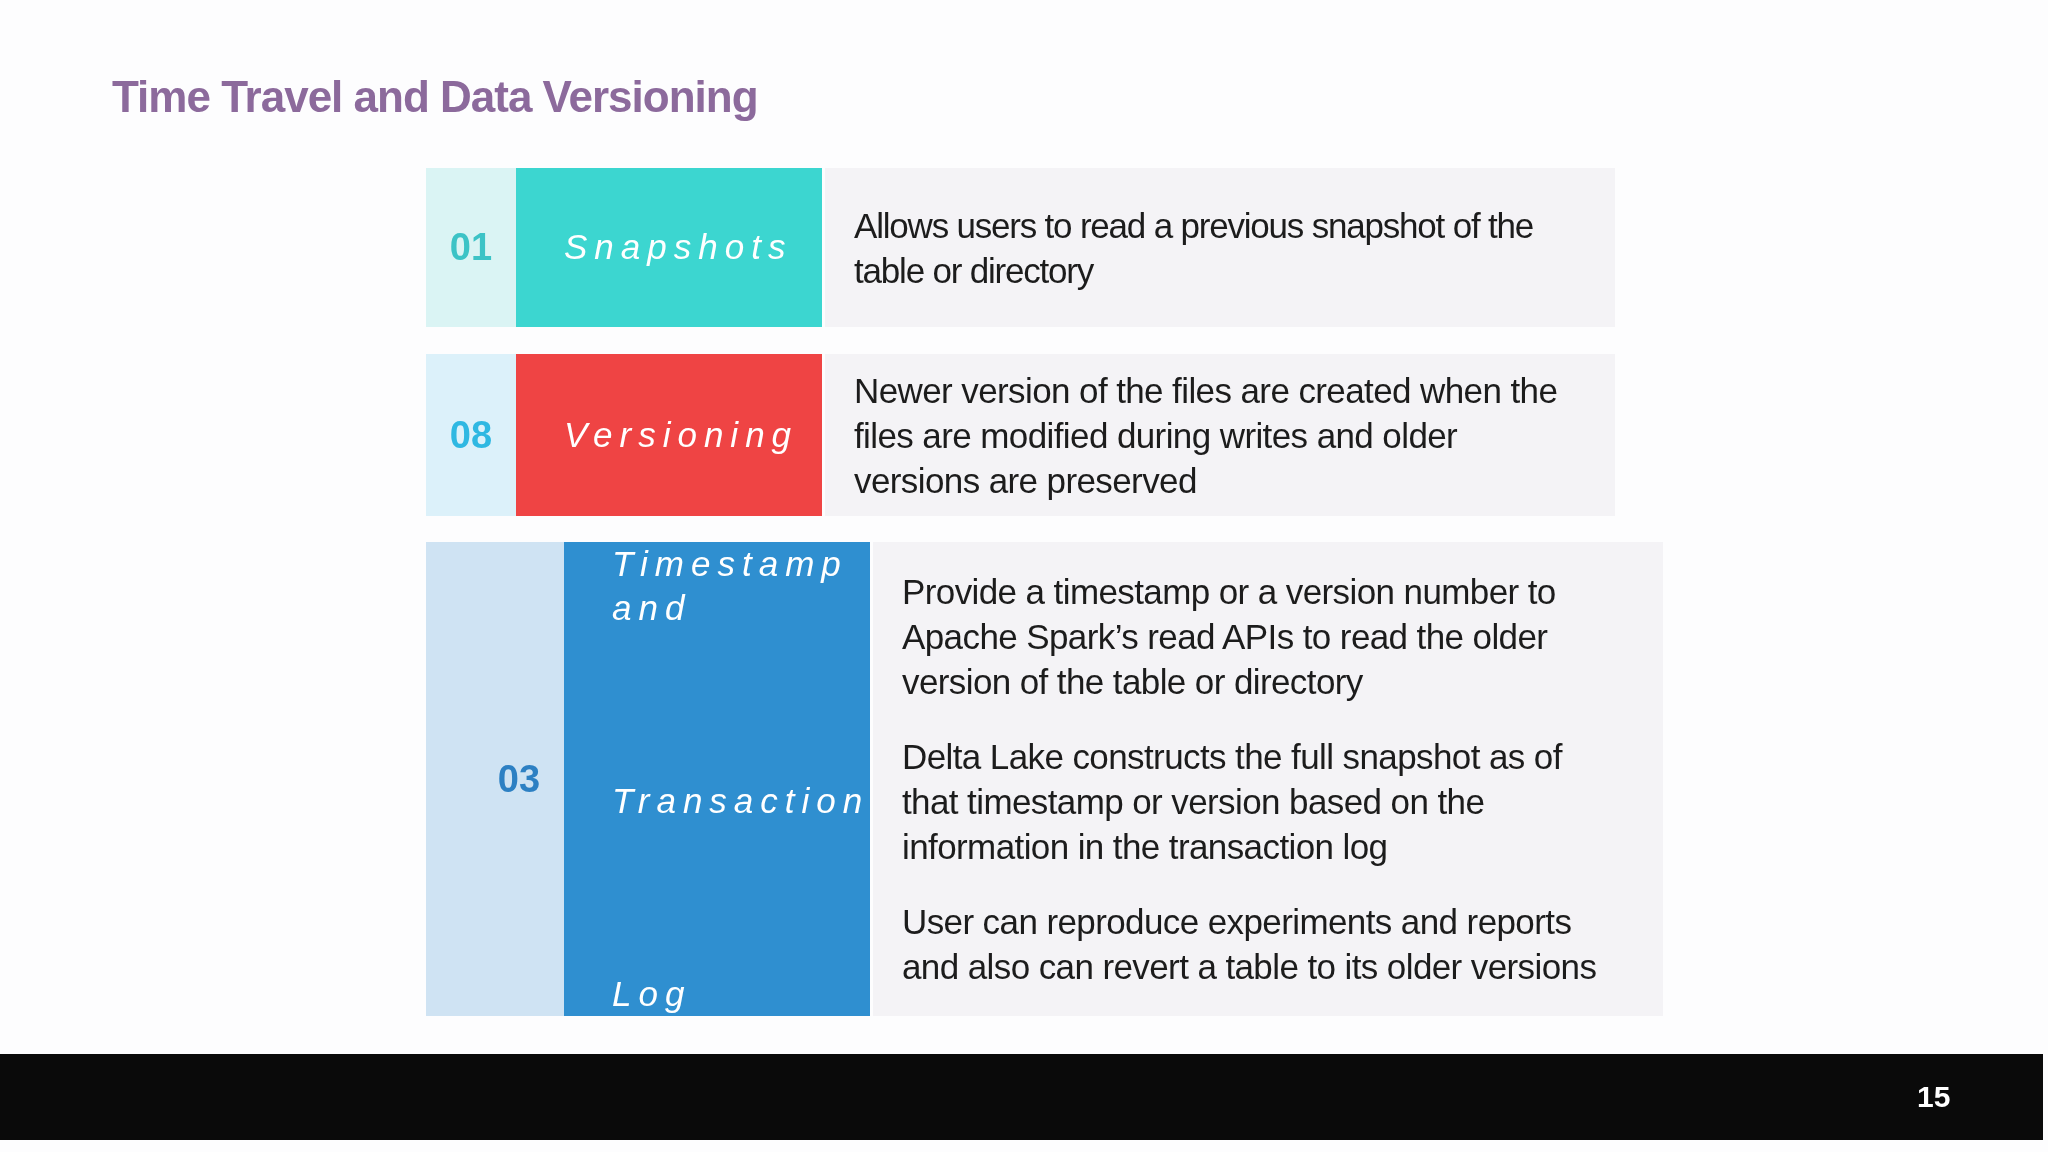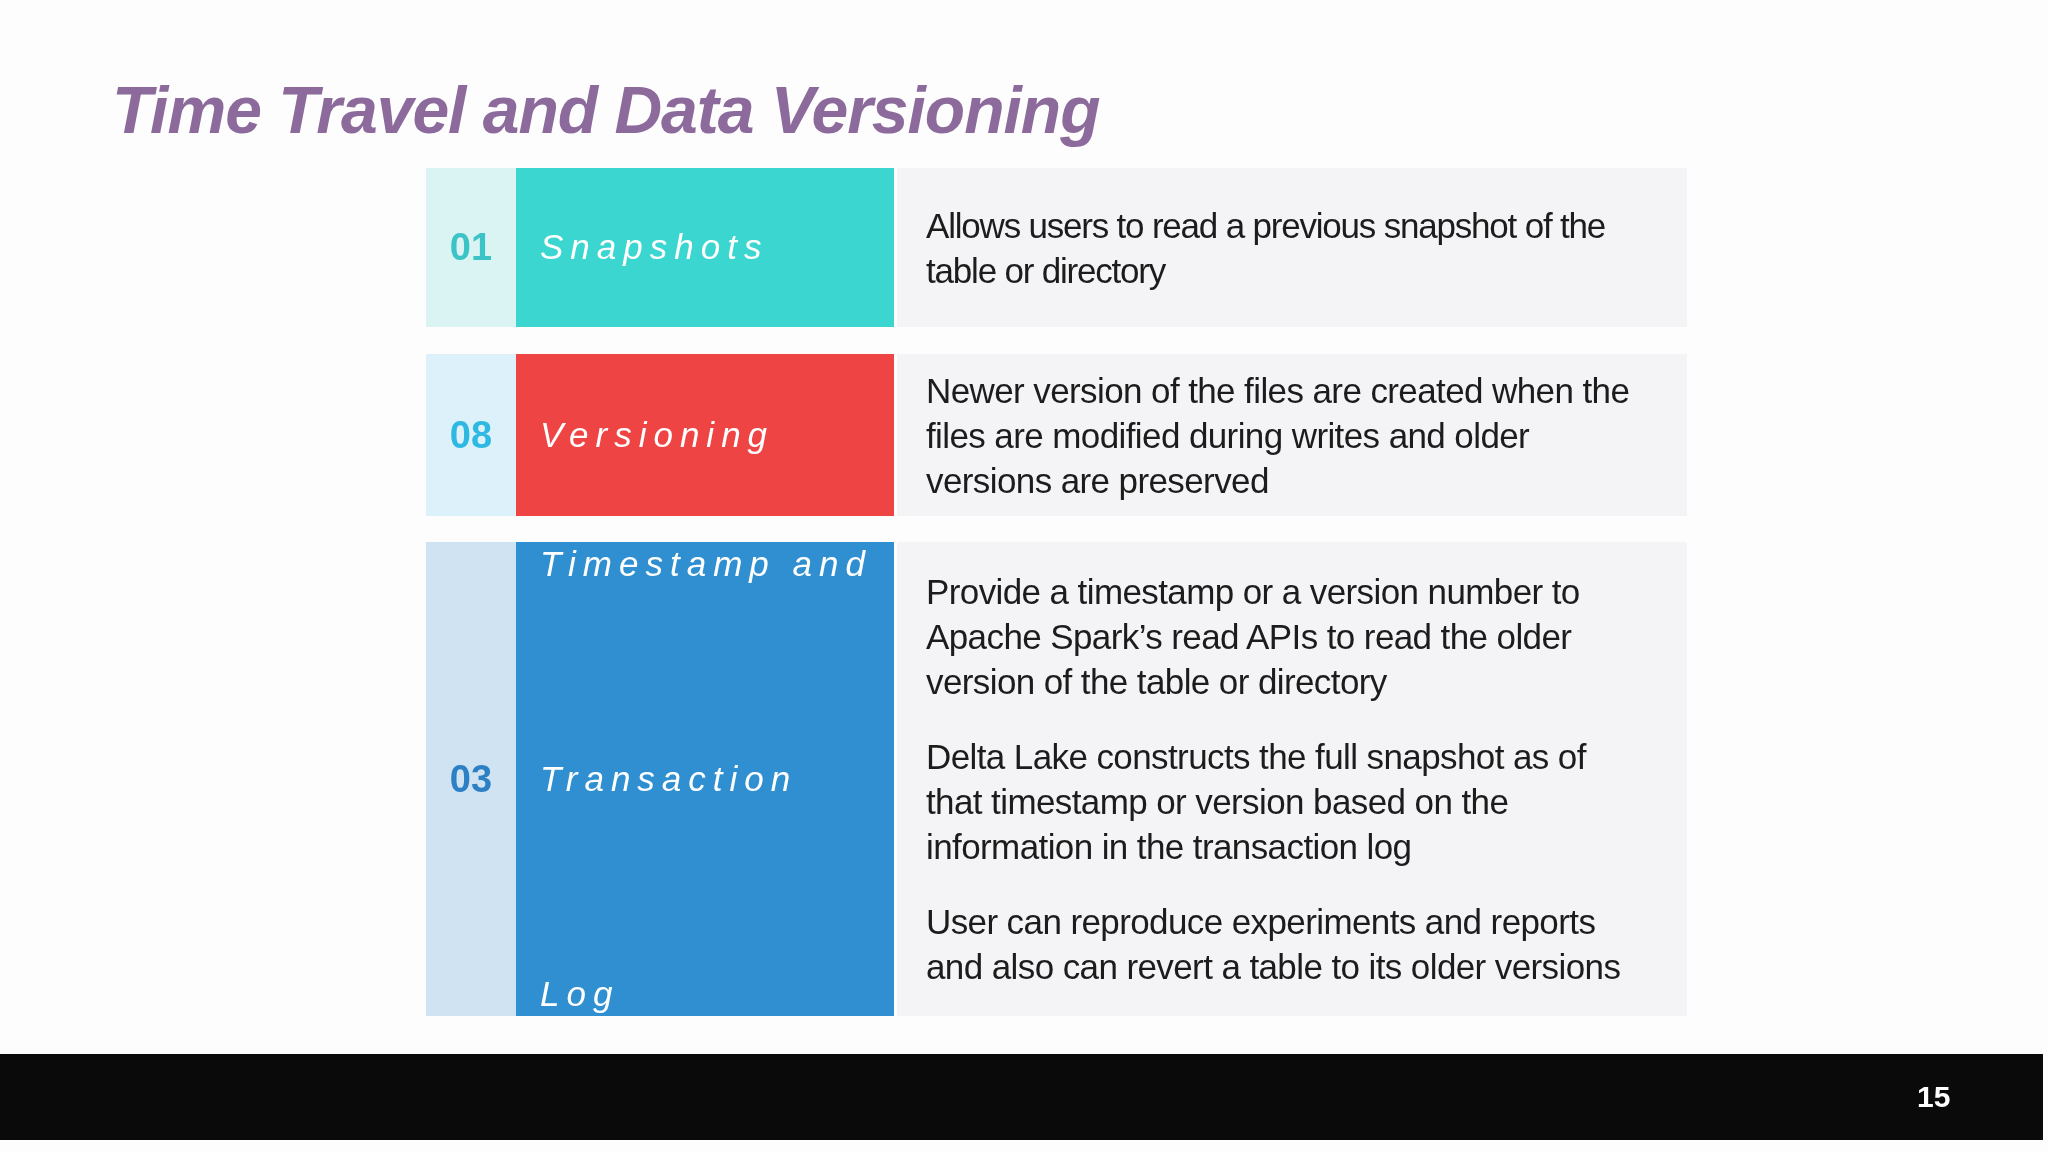--- a/index.html
+++ b/index.html
@@ -1,30 +1,30 @@
 <!DOCTYPE html>
 <html><head>
 <meta charset="utf-8">
 <style>
   html,body{margin:0;padding:0;background:#ffffff;}
   body{font-family:"Liberation Sans",sans-serif;}
   .slide{position:relative;width:2048px;height:1152px;background:#fdfdfe;overflow:hidden;}
 
-  .title{position:absolute;left:112px;top:72px;font-size:66px;font-weight:bold;letter-spacing:-1px;white-space:nowrap;font-style:italic;}
+  .title{position:absolute;left:112px;top:72px;font-size:44px;font-weight:bold;letter-spacing:-1px;white-space:nowrap;}
 
   .rows{position:absolute;left:426px;top:168px;}
   .row{display:flex;}
   .row-1{height:159px;margin-bottom:27px;}
   .row-2{height:162px;margin-bottom:26px;}
   .row-3{height:474px;}
 
   .num{width:90px;flex:none;display:flex;align-items:center;justify-content:center;
        font-size:38px;font-weight:bold;}
-  .label{width:378px;flex:none;display:flex;flex-direction:column;justify-content:center;
-         padding-left:24px;box-sizing:border-box;color:#ffffff;font-style:italic;
+  .label{width:306px;flex:none;display:flex;flex-direction:column;justify-content:center;
+         padding-left:48px;box-sizing:border-box;color:#ffffff;font-style:italic;
          font-size:35px;letter-spacing:7px;line-height:1.26;}
   .label span{display:block;}
   .desc{width:790px;flex:none;margin-left:3px;display:flex;flex-direction:column;justify-content:center;
         padding:0 45px 0 29px;box-sizing:border-box;font-size:35px;line-height:45px;letter-spacing:-0.6px;}
   .row-1 .desc{letter-spacing:-1.2px;}
   .desc p{margin:15px 0;}
   .desc p:empty{display:none;}
 
   .footer{position:absolute;left:0;top:1054px;width:2043px;height:86px;display:flex;align-items:center;}
   .logo{margin-left:103px;display:flex;align-items:center;}
@@ -64,21 +64,21 @@
         <span></span>
         <span></span>
       </div>
       <div class="desc" style="background-color: rgb(244, 243, 246); color: rgb(28, 28, 28);">
         <p>Newer version of the files are created when the files are modified during writes and older versions are preserved</p>
 
       </div>
     </div>
 
     <div class="row row-3">
-      <div class="num" style="background-color: rgb(207, 227, 243); color: rgb(45, 128, 195);">03</div>
+      <div class="num" style="background-color: rgb(207, 227, 243); color: rgb(45, 128, 195); padding-left: 48px;">03</div>
       <div class="label" style="background-color: rgb(47, 143, 208); justify-content: space-between;">
         <span>Timestamp and</span>
         <span>Transaction</span>
         <span>Log</span>
       </div>
       <div class="desc" style="background-color: rgb(244, 243, 246); color: rgb(28, 28, 28);">
         <p>Provide a timestamp or a version number to Apache Spark’s read APIs to read the older version of the table or directory</p>
         <p>Delta Lake constructs the full snapshot as of that timestamp or version based on the information in the transaction log</p>
         <p>User can reproduce experiments and reports and also can revert a table to its older versions</p>
       </div>

